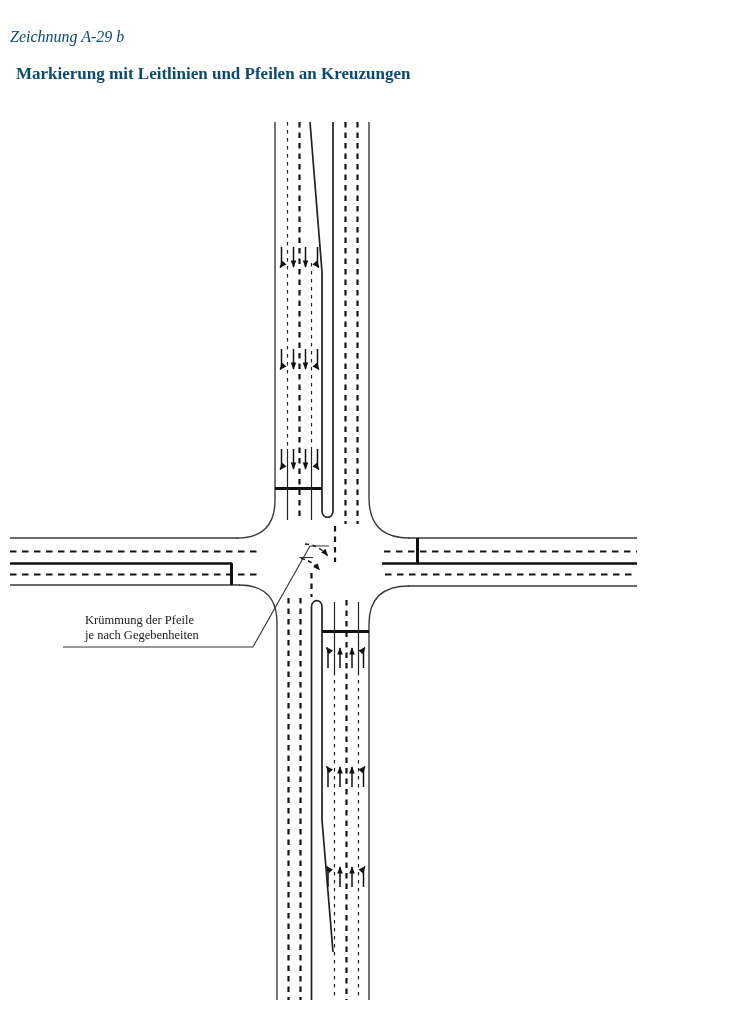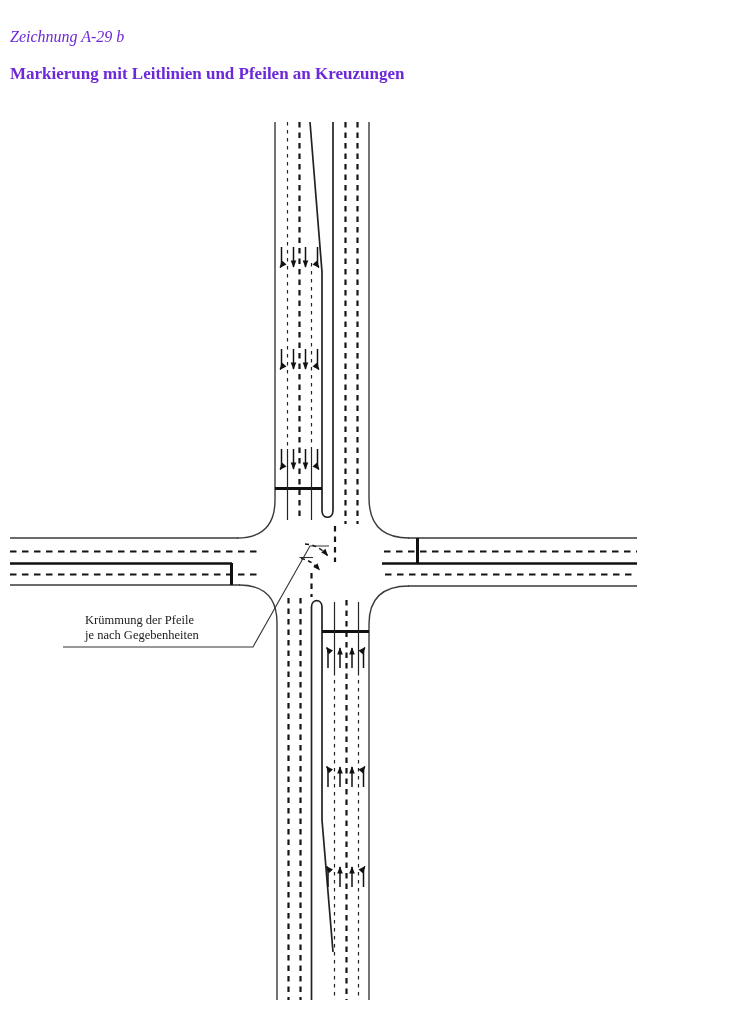--- a/index.html
+++ b/index.html
@@ -1,19 +1,19 @@
 <!DOCTYPE html>
 <html><head>
 <meta charset="utf-8">
 <style>
   html,body{margin:0;padding:0;background:#fff;}
   .page{position:relative;width:744px;height:1033px;background:#fff;overflow:hidden;
-        font-family:"Liberation Serif","DejaVu Serif",serif;color:#6d28d9;}
+        font-family:"Liberation Serif","DejaVu Serif",serif;color:#0c4a6e;}
   .drawing-label{position:absolute;left:10px;top:28px;font-size:16px;font-style:italic;}
-  .page-title{position:absolute;left:10px;top:64px;font-size:17px;font-weight:bold;}
+  .page-title{position:absolute;left:16px;top:64px;font-size:17px;font-weight:bold;}
   svg.diagram{position:absolute;left:0;top:0;width:744px;height:1033px;}
   svg text{font-family:"Liberation Serif","DejaVu Serif",serif;font-size:12.5px;fill:#1a1a1a;}
   .edge{stroke:#3a3a3a;stroke-width:1.4;fill:none;}
   .center{stroke:#111;stroke-width:2.4;fill:none;}
   .median{stroke:#222;stroke-width:1.7;fill:none;}
   .dashH{stroke:#151515;stroke-width:2.2;stroke-dasharray:5.5 5;fill:none;}
   .dashF{stroke:#222;stroke-width:1.2;stroke-dasharray:3.5 4.5;fill:none;}
   .dashX{stroke:#151515;stroke-width:2.2;stroke-dasharray:6.5 5.5;fill:none;}
   .stop{stroke:#111;stroke-width:3;fill:none;}
   .cont{stroke:#222;stroke-width:1.2;fill:none;}

